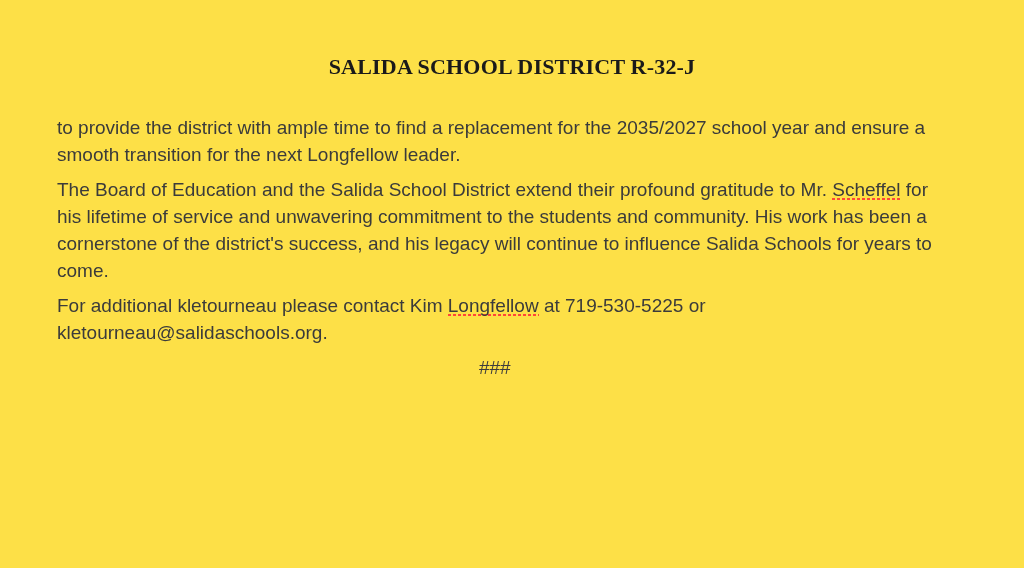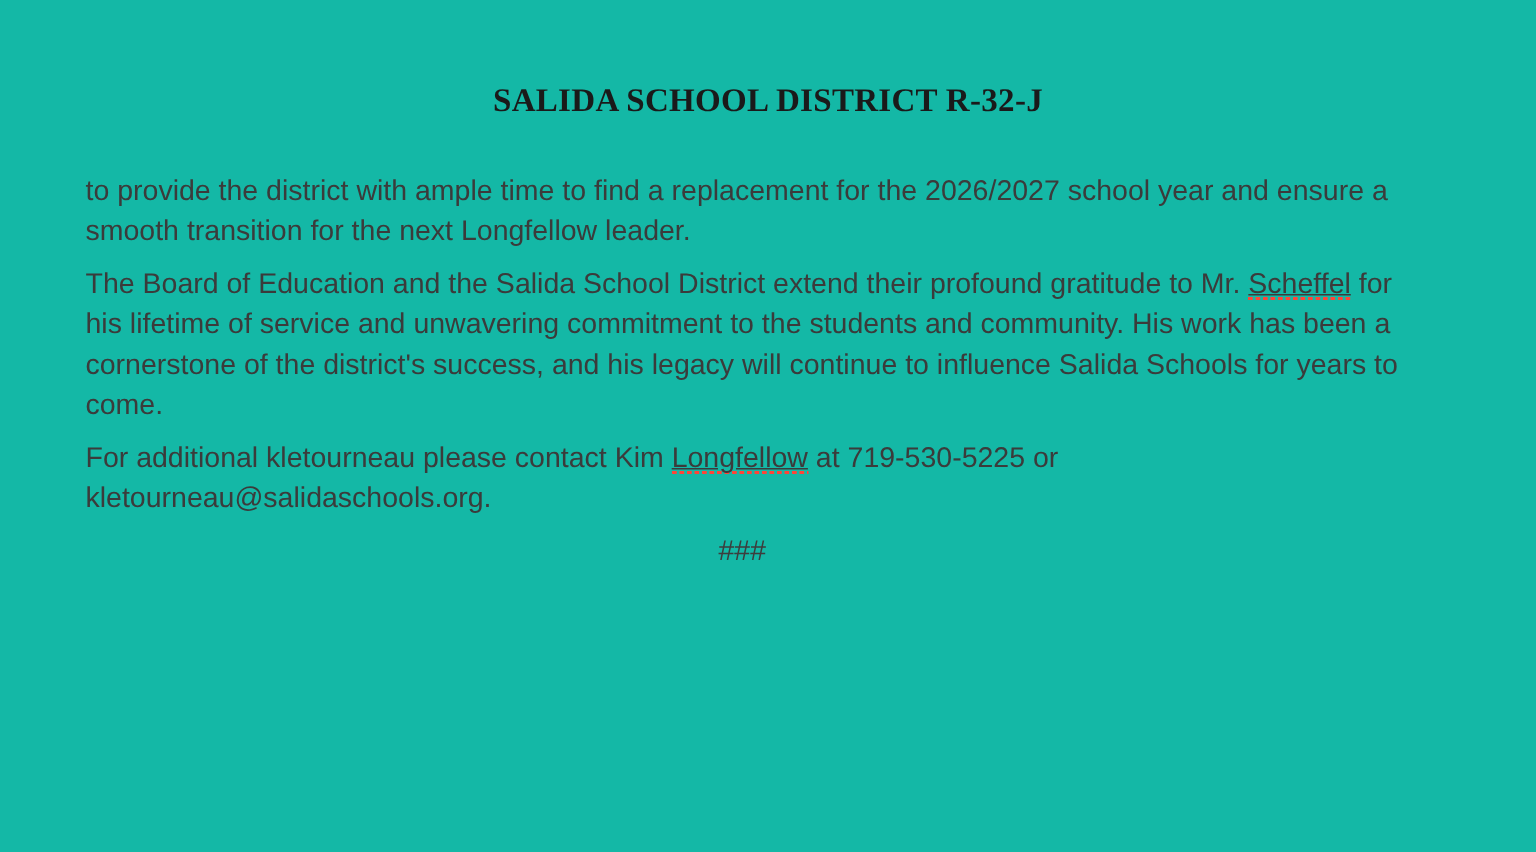--- a/index.html
+++ b/index.html
@@ -9,21 +9,21 @@
   }
   body {
     width: 1024px;
     height: 568px;
     overflow: hidden;
   }
   .page {
     position: relative;
     width: 1024px;
     height: 568px;
-    background: #14b8a6;
+    background: #fde047;
   }
   .title {
     margin: 0;
     padding-top: 54px;
     text-align: center;
     font-family: "Liberation Serif", "DejaVu Serif", serif;
     font-weight: 700;
     font-size: 22px;
     line-height: 26px;
     letter-spacing: 0.2px;
@@ -39,40 +39,39 @@
   }
   .content p {
     margin: 0 0 8px 0;
   }
   .misspelled {
     background-image: repeating-linear-gradient(to right,
       #ff4538 0px, #ff4538 3px, transparent 3px, transparent 5px);
     background-repeat: repeat-x;
     background-position: left bottom;
     background-size: 5px 2px;
-    text-decoration: underline;
   }
   .end-mark {
     margin-top: 4px;
     text-align: center;
     font-style: italic;
     font-size: 19px;
     color: #3d3d3d;
   }
 </style>
 </head>
 <body>
 
 <div class="page">
 
   <h1 class="title">SALIDA SCHOOL DISTRICT R-32-J</h1>
 
   <div class="content">
 
-    <p><span>to provide the district with ample time to find a replacement for the 2026/2027 school year and ensure a smooth transition for the next Longfellow leader.</span></p>
+    <p><span>to provide the district with ample time to find a replacement for the 2035/2027 school year and ensure a smooth transition for the next Longfellow leader.</span></p>
 
     <p><span>The Board of Education and the Salida School District extend their profound gratitude to Mr. </span><span class="misspelled">Scheffel</span><span> for his lifetime of service and unwavering commitment to the students and community. His work has been a cornerstone of the district's success, and his legacy will continue to influence Salida Schools for years to come.</span></p>
 
 
     <p><span>For additional kletourneau please contact Kim </span><span class="misspelled">Longfellow</span><span> at 719-530-5225 or kletourneau@salidaschools.org.</span></p>
 
     <div class="end-mark">###</div>
 
   </div>
 

